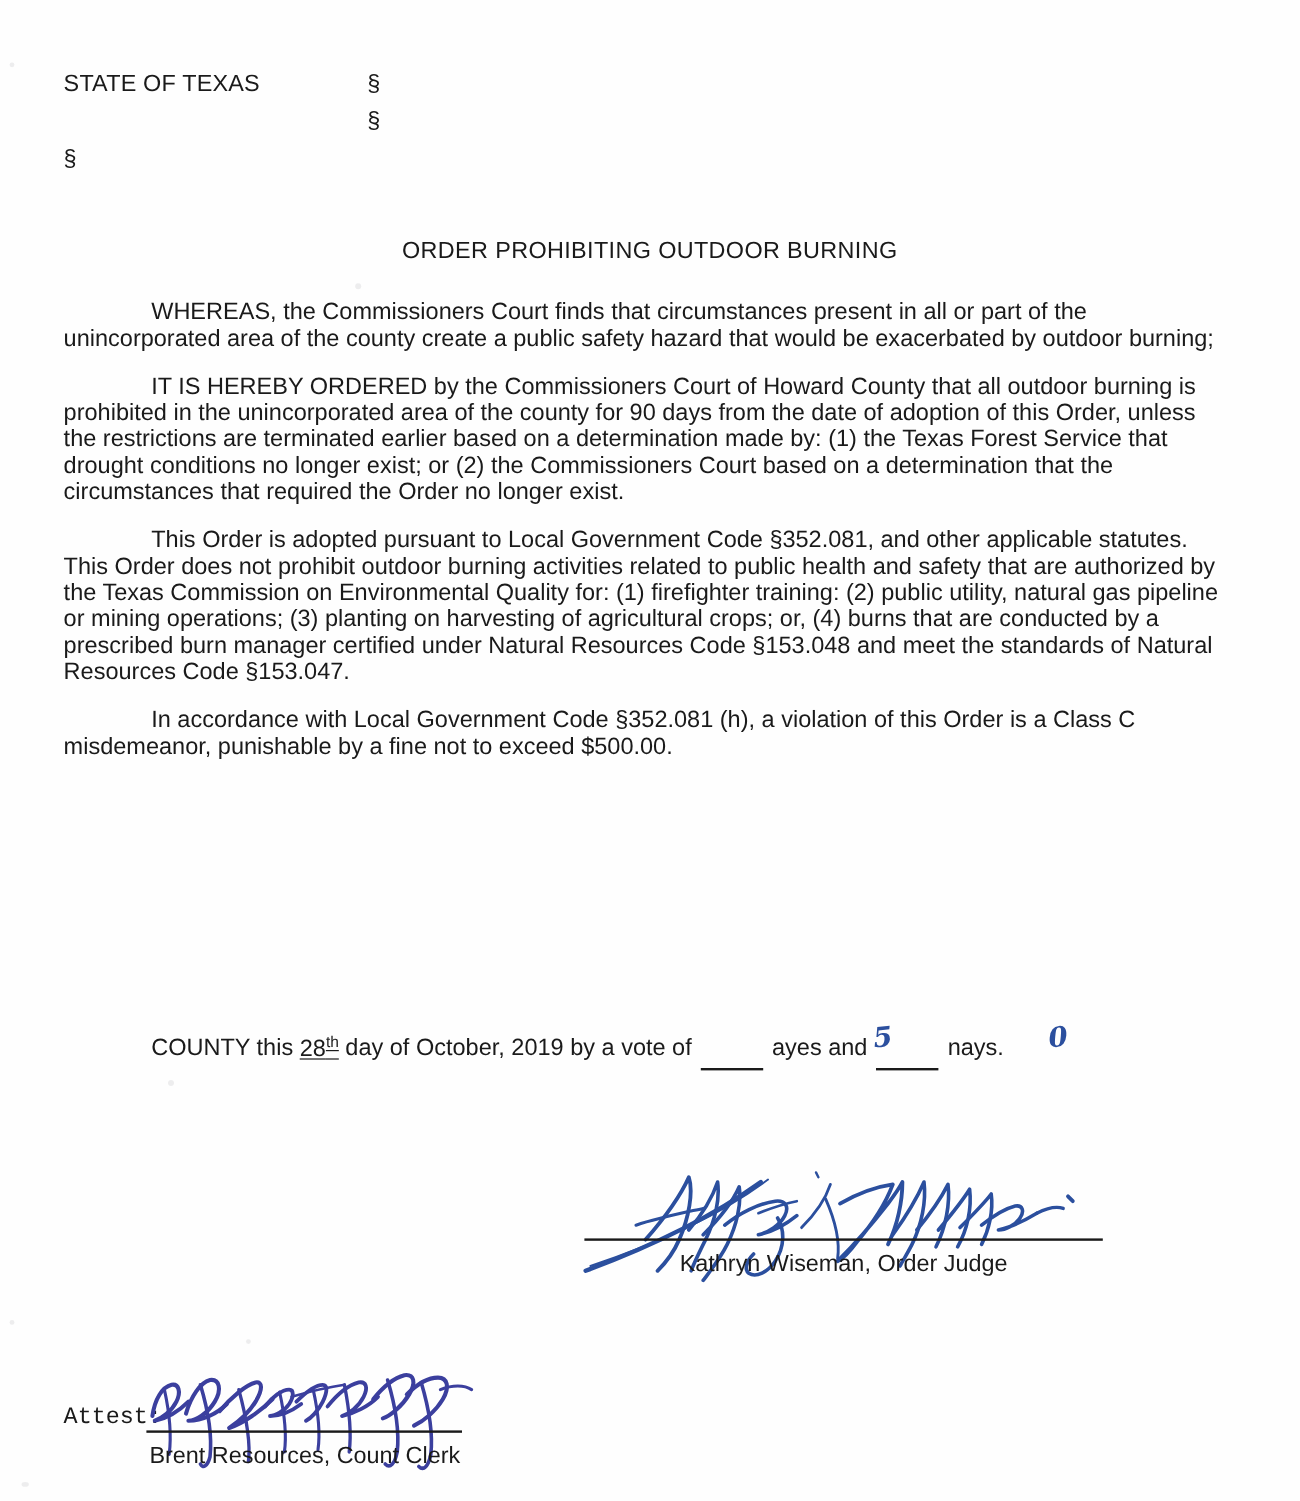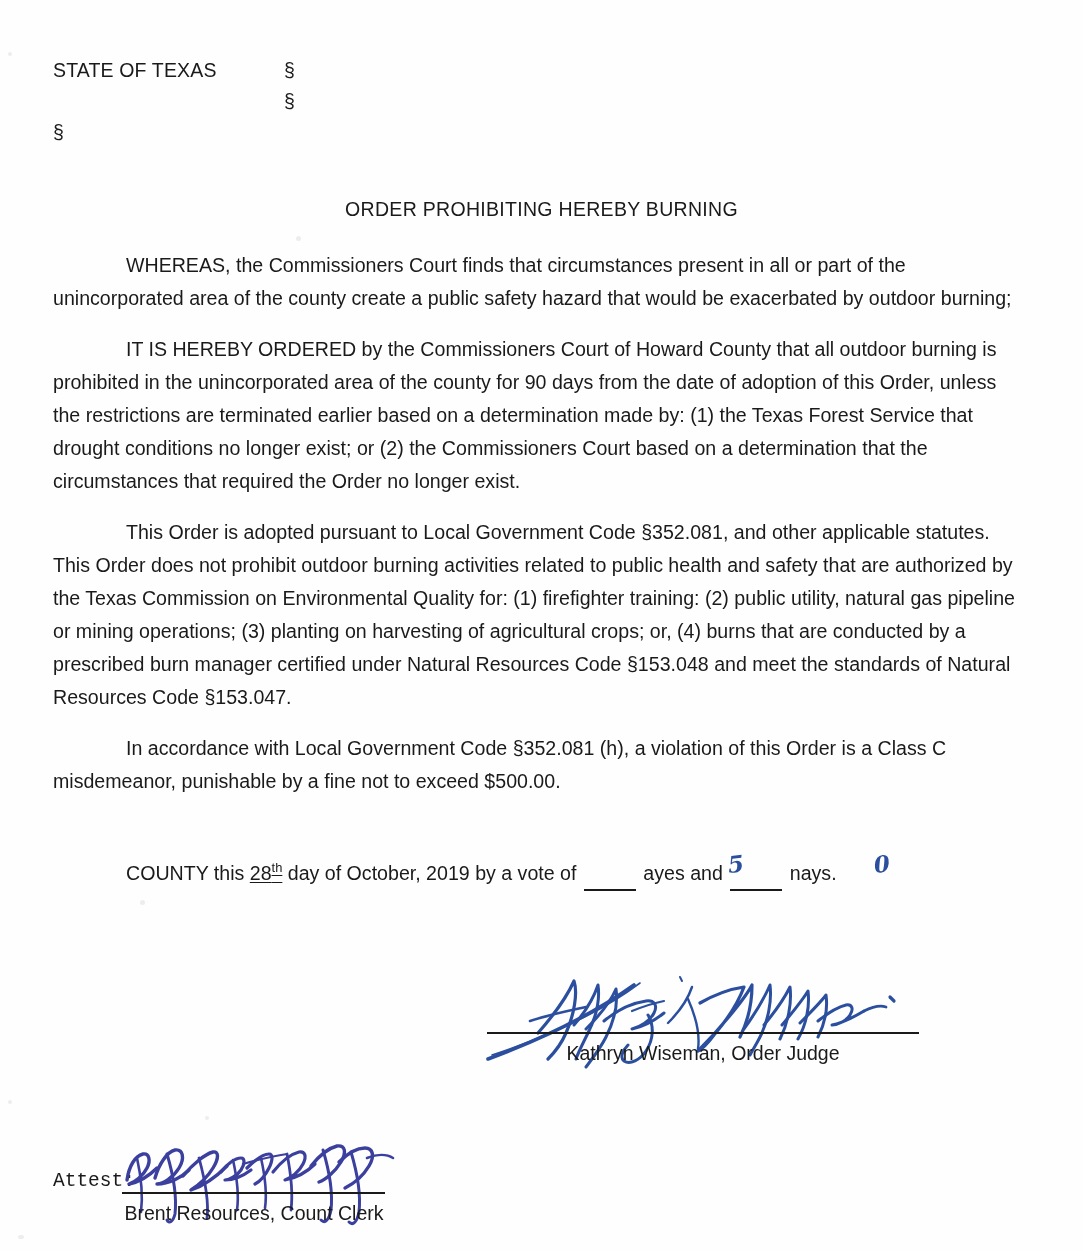--- a/index.html
+++ b/index.html
@@ -26,20 +26,21 @@
     left: 53px;
     top: 55px;
     width: 420px;
     font-size: 19.5px;
     line-height: 31px;
     letter-spacing: 0.15px;
   }
   .caption-row {
     display: flex;
     align-items: center;
+    gap: 22px;
   }
   .caption-label {
     width: 231px;
     white-space: nowrap;
   }
   .caption-sec {
     width: 20px;
     text-align: left;
   }
   .caption-row-blank .caption-label { visibility: hidden; }
@@ -55,21 +56,21 @@
     letter-spacing: 0.3px;
   }
 
   
   .body-copy {
     position: absolute;
     left: 53px;
     top: 249px;
     width: 966px;
     font-size: 19.6px;
-    line-height: 33px;
+    line-height: 22px;
     text-align: left;
   }
   .body-copy p {
     margin: 0 0 18px 0;
     text-indent: 73px;
   }
   .body-copy p:last-child { margin-bottom: 0; }
 
   
   .adopted-line {
@@ -208,21 +209,21 @@
     </div>
     <div class="caption-row caption-row-blank">
       <span class="caption-label">&nbsp;</span>
       <span class="caption-sec">§</span>
     </div>
     <div class="caption-row">
       <span class="caption-sec">§</span>
     </div>
   </div>
 
-  <div class="doc-title">ORDER PROHIBITING HEREBY BURNING</div>
+  <div class="doc-title">ORDER PROHIBITING OUTDOOR BURNING</div>
 
   <div class="body-copy">
     <p>WHEREAS, the Commissioners Court finds that circumstances present in all or part of the unincorporated area of the county create a public safety hazard that would be exacerbated by outdoor burning;</p>
     <p>IT IS HEREBY ORDERED by the Commissioners Court of Howard County that all outdoor burning is prohibited in the unincorporated area of the county for 90 days from the date of adoption of this Order, unless the restrictions are terminated earlier based on a determination made by: (1) the Texas Forest Service that drought conditions no longer exist; or (2) the Commissioners Court based on a determination that the circumstances that required the Order no longer exist.</p>
     <p>This Order is adopted pursuant to Local Government Code §352.081, and other applicable statutes. This Order does not prohibit outdoor burning activities related to public health and safety that are authorized by the Texas Commission on Environmental Quality for: (1) firefighter training: (2) public utility, natural gas pipeline or mining operations; (3) planting on harvesting of agricultural crops; or, (4) burns that are conducted by a prescribed burn manager certified under Natural Resources Code §153.048 and meet the standards of Natural Resources Code §153.047.</p>
     <p>In accordance with Local Government Code §352.081 (h), a violation of this Order is a Class C misdemeanor, punishable by a fine not to exceed $500.00.</p>
   </div>
 
   <div class="adopted-line">
     <span>COUNTY this </span><span class="u-date"><span>28</span><sup>th</sup></span><span> day of October, 2019 by a vote of </span><span class="vote-slot"><span class="ink">5</span><span class="rule"></span></span><span> ayes and </span><span class="vote-slot"><span class="ink">0</span><span class="rule"></span></span><span> nays.</span>

